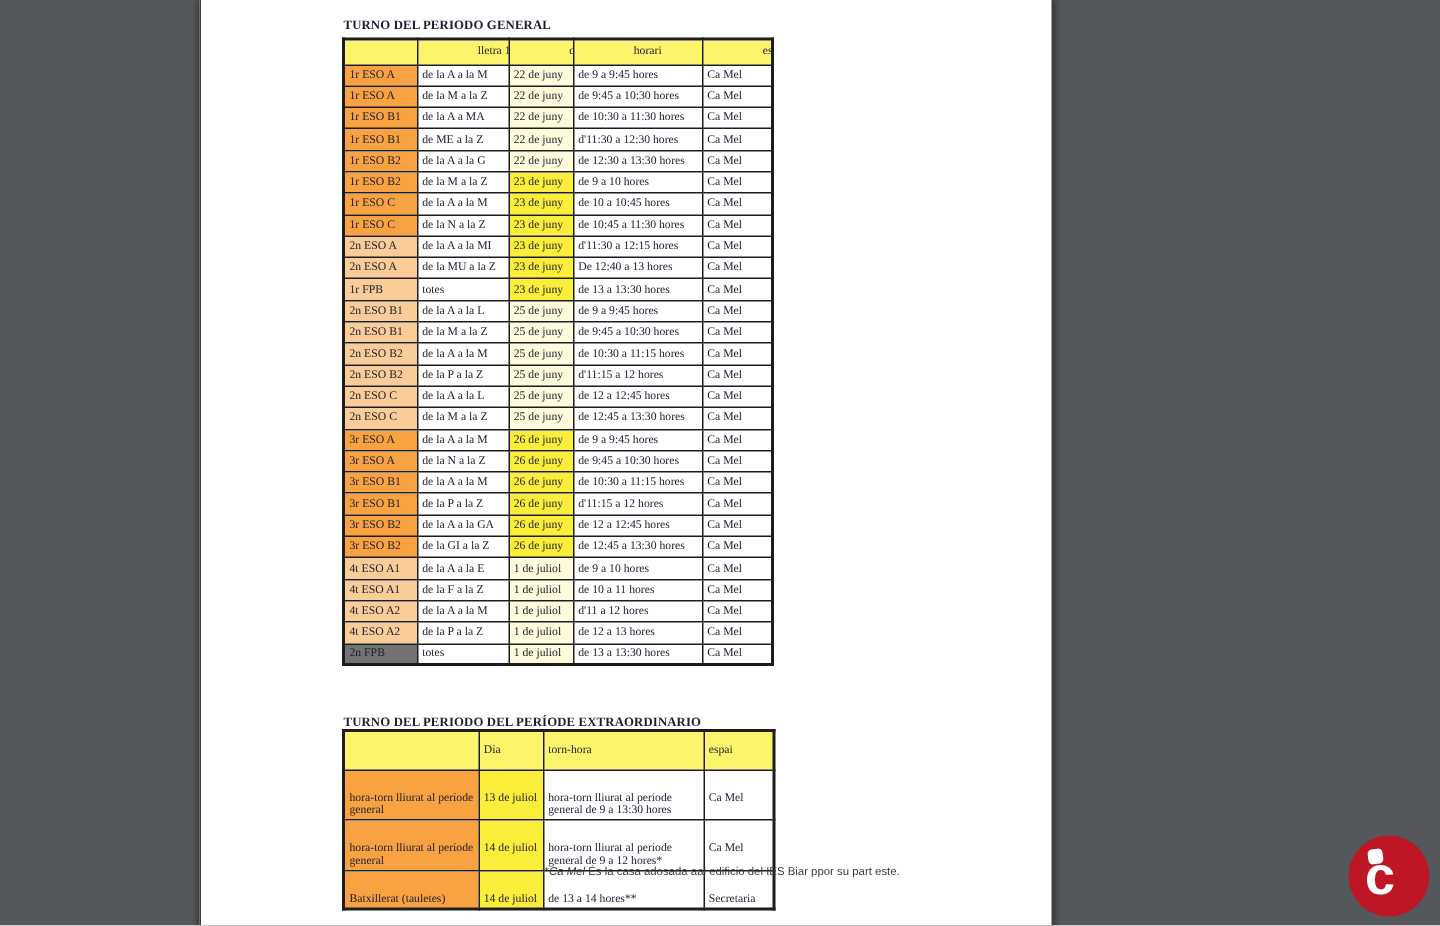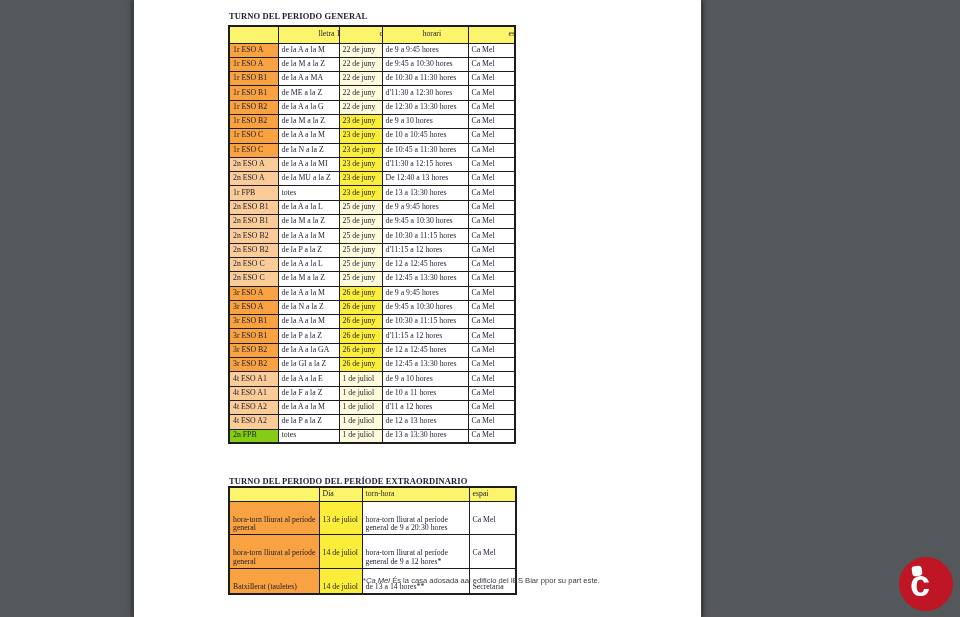--- a/index.html
+++ b/index.html
@@ -30,21 +30,21 @@
   #table1{top:25px;width:287px;}
   #table2{top:486px;width:287px;}
   .sched th,.sched td{
     border:1px solid var(--border,#1d1d1d);
     padding:1px 3px;overflow:hidden;white-space:nowrap;
     font-weight:normal;text-align:left;vertical-align:middle;
     box-sizing:border-box;
   }
   #table1 th{height:17px;padding-left:40px;}
   #table1 td{height:14.3px;}
-  #table2 th{height:14px;margin-left:37px;}
+  #table2 th{height:26px;margin-left:37px;}
   #table2 td{vertical-align:top;padding-top:14px;white-space:normal;}
   .sched{border:2px solid var(--border,#1d1d1d);}
   .footnote{
     position:absolute;font-family:"Liberation Sans","DejaVu Sans",sans-serif;
     font-size:7.6px;color:#3a3a3a;white-space:nowrap;
   }
   .fn1{left:229px;top:576px;}
   .fn2{left:219px;top:588px;}
   .logo{
     position:absolute;left:899px;top:557px;width:54px;height:54px;
@@ -269,21 +269,21 @@
             <td>Ca Mel</td>
           </tr>
           <tr>
             <td style="background: rgb(250, 204, 152);">4t ESO A2</td>
             <td>de la P a la Z</td>
             <td style="background: rgb(254, 251, 220);">1 de juliol</td>
             <td>de 12 a 13 hores</td>
             <td>Ca Mel</td>
           </tr>
           <tr>
-            <td style="background: #84cc16;">2n FPB</td>
+            <td style="background: #737373;">2n FPB</td>
             <td>totes</td>
             <td style="background: rgb(254, 251, 220);">1 de juliol</td>
             <td>de 13 a 13:30 hores</td>
             <td>Ca Mel</td>
           </tr>
         </tbody>
     </table>
 
     <div class="doc-title t2title">TURNO DEL PERIODO DEL PERÍODE EXTRAORDINARIO</div>
 
@@ -299,21 +299,21 @@
             <th style="background: rgb(252, 244, 106);"></th>
             <th style="background: rgb(252, 244, 106);">Día</th>
             <th style="background: rgb(252, 244, 106);">torn-hora</th>
             <th style="background: rgb(252, 244, 106);">espai</th>
           </tr>
         </thead>
       <tbody id="t2body">
           <tr style="height: 24px;">
             <td style="background: rgb(248, 162, 65);">hora-torn lliurat al període general</td>
             <td style="background: rgb(251, 238, 58);">13 de juliol</td>
-            <td>hora-torn lliurat al període general de 9 a 20:30 hores</td>
+            <td>hora-torn lliurat al període general de 9 a 13:30 hores</td>
             <td>Ca Mel</td>
           </tr>
           <tr style="height: 24px;">
             <td style="background: rgb(248, 162, 65);">hora-torn lliurat al període general</td>
             <td style="background: rgb(251, 238, 58);">14 de juliol</td>
             <td>hora-torn lliurat al període general de 9 a 12 hores*</td>
             <td>Ca Mel</td>
           </tr>
           <tr style="height: 14px;">
             <td style="background: rgb(248, 162, 65);">Batxillerat (tauletes)</td>

